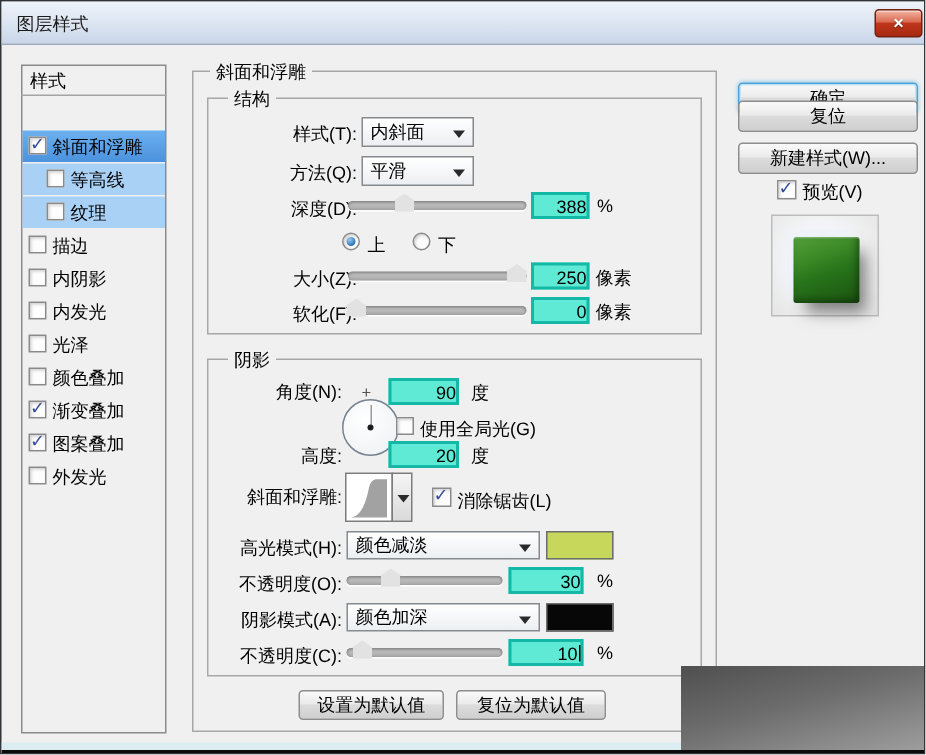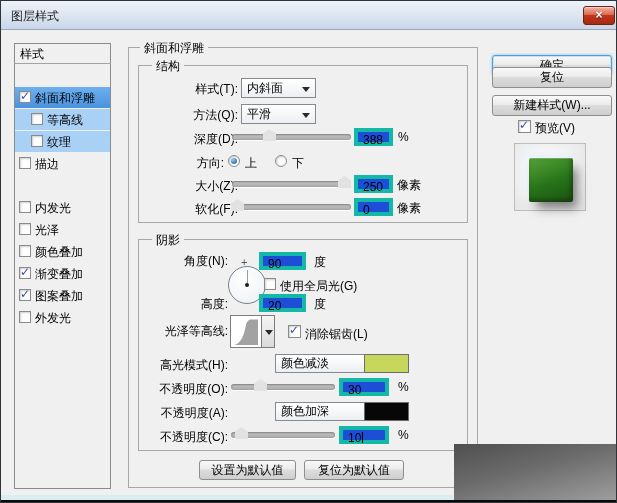--- a/index.html
+++ b/index.html
@@ -40,27 +40,27 @@
   .radio{position:absolute;width:12px;height:12px;border-radius:50%;
     background:#fdfdfd;border:1px solid #8a8a8a;box-shadow:inset 1px 1px 2px rgba(0,0,0,.18);}
   .radio.on::after{content:"";position:absolute;left:2px;top:2px;width:6px;height:6px;
     border-radius:50%;background:radial-gradient(circle at 35% 30%,#9cc9ef,#2f76b5 70%);}
   
   .fs{position:absolute;border:1px solid #a7a7a7;}
   .legend{position:absolute;background:#f0f0f0;padding:0 4px;white-space:nowrap;}
   
   .lbl{position:absolute;text-align:right;white-space:nowrap;}
   .unit{position:absolute;white-space:nowrap;}
-  .vbox{position:absolute;height:18px;background:#1d4ed8;border:4px solid #14b8a6;
-    line-height:16px;padding-left:5px;}
+  .vbox{position:absolute;height:18px;background:#5eead4;border:2px solid #14b8a6;
+    line-height:16px;padding-left:5px;text-align:right;}
   .combo{position:absolute;height:20px;background:linear-gradient(#ffffff,#eceff2);
     border:1px solid #868a8e;line-height:18px;padding-left:5px;}
   .combo .arr{position:absolute;right:5px;top:8px;width:0;height:0;
     border:4px solid transparent;border-top:5px solid #2a2a2a;}
-  .combo.small{height:19px;line-height:17px;margin-left:44px;}
+  .combo.small{height:19px;line-height:17px;}
   .track{position:absolute;height:6px;border-radius:3px;
     background:linear-gradient(#cdcdcd,#a6a6a6);
     box-shadow:inset 0 1px 2px rgba(0,0,0,.4),0 1px 0 #ffffff;}
   .thumb{position:absolute;width:13px;height:12px;background:#e2e2e2;
     clip-path:polygon(50% 0,100% 38%,100% 100%,0 100%,0 38%);
     filter:drop-shadow(0 1px 1px rgba(0,0,0,.55));}
   .swatch{position:absolute;width:45px;height:19px;border:1px solid #6d6d6d;}
   .btn{position:absolute;text-align:center;
     background:linear-gradient(#f9f9f9,#ebebeb 45%,#dcdcdc 50%,#cfcfcf);
     border:1px solid #8d8d8d;border-radius:3px;line-height:18px;}
@@ -119,20 +119,24 @@
     <span class="sb-label">等高线</span>
   </div>
   <div class="sb-item sub indent" style="top:130px">
     <span class="cb" style="left:16px;top:4px"></span>
     <span class="sb-label">纹理</span>
   </div>
   <div class="sb-item" style="top:152px">
     <span class="cb" style="left:4px;top:4px"></span>
     <span class="sb-label">描边</span>
   </div>
+  <div class="sb-item" style="top:174px">
+    <span class="cb" style="left:4px;top:4px"></span>
+    <span class="sb-label">内阴影</span>
+  </div>
   <div class="sb-item" style="top:196px">
     <span class="cb" style="left:4px;top:4px"></span>
     <span class="sb-label">内发光</span>
   </div>
   <div class="sb-item" style="top:218px">
     <span class="cb" style="left:4px;top:4px"></span>
     <span class="sb-label">光泽</span>
   </div>
   <div class="sb-item" style="top:240px">
     <span class="cb" style="left:4px;top:4px"></span>
@@ -168,21 +172,20 @@
     <span>平滑</span>
     <span class="arr"></span>
   </div>
 
   <span class="lbl" style="left:140px;top:130px;width:97px">深度(D):</span>
   <div class="track" style="left:231px;top:133px;width:119px"></div>
   <div class="thumb" style="left:262px;top:128px"></div>
   <div class="vbox" style="left:353px;top:127px;width:39px">388</div>
   <span class="unit" style="left:397px;top:129px">%</span>
 
-  <span class="lbl" style="left:140px;top:154px;width:83px">方向:</span>
   <span class="radio on" style="left:227px;top:154px"></span>
   <span class="unit" style="left:244px;top:154px">上</span>
   <span class="radio" style="left:274px;top:154px"></span>
   <span class="unit" style="left:291px;top:154px">下</span>
 
   <span class="lbl" style="left:140px;top:177px;width:97px">大小(Z):</span>
   <div class="track" style="left:231px;top:180px;width:119px"></div>
   <div class="thumb" style="left:337px;top:175px"></div>
   <div class="vbox" style="left:353px;top:174px;width:39px">250</div>
   <span class="unit" style="left:396px;top:176px">像素</span>
@@ -205,21 +208,21 @@
   <div class="dial-dot"></div>
   <span class="dial-cross">+</span>
 
   <span class="cb" style="left:263px;top:277px"></span>
   <span class="unit" style="left:279px;top:277px">使用全局光(G)</span>
 
   <span class="lbl" style="left:137px;top:295px;width:90px">高度:</span>
   <div class="vbox" style="left:258px;top:293px;width:47px">20</div>
   <span class="unit" style="left:313px;top:295px">度</span>
 
-  <span class="lbl" style="left:137px;top:322px;width:90px">光泽等高线:</span>
+  <span class="lbl" style="left:137px;top:322px;width:90px">斜面和浮雕:</span>
   <div class="contour">
     <svg width="30" height="31" viewBox="0 0 30 31">
       <path d="M3 29 C 10 28 13 19 15 9 C 16 5 18 3.5 20 3.5 L 27 3.5 L 27 29 Z" fill="#a2a2a2"></path>
     </svg>
   </div>
   <div class="contour-arr"></div>
 
   <span class="cb checked" style="left:287px;top:324px;width:13px;height:13px"></span>
   <span class="unit" style="left:304px;top:325px">消除锯齿(L)</span>
 
@@ -229,21 +232,21 @@
     <span class="arr"></span>
   </div>
   <div class="swatch" style="left: 363px; top: 353px; background: rgb(198, 215, 91);"></div>
 
   <span class="lbl" style="left:137px;top:380px;width:90px">不透明度(O):</span>
   <div class="track" style="left:230px;top:383px;width:104px"></div>
   <div class="thumb" style="left:253px;top:378px"></div>
   <div class="vbox" style="left:338px;top:377px;width:50px">30</div>
   <span class="unit" style="left:397px;top:379px">%</span>
 
-  <span class="lbl" style="left:137px;top:404px;width:90px">不透明度(A):</span>
+  <span class="lbl" style="left:137px;top:404px;width:90px">阴影模式(A):</span>
   <div class="combo small" style="left:230px;top:401px;width:129px">
     <span>颜色加深</span>
     <span class="arr"></span>
   </div>
   <div class="swatch" style="left: 363px; top: 401px; background: rgb(7, 7, 7);"></div>
 
   <span class="lbl" style="left:137px;top:428px;width:90px">不透明度(C):</span>
   <div class="track" style="left:230px;top:431px;width:104px"></div>
   <div class="thumb" style="left:234px;top:426px"></div>
   <div class="vbox" style="left:338px;top:425px;width:50px">

